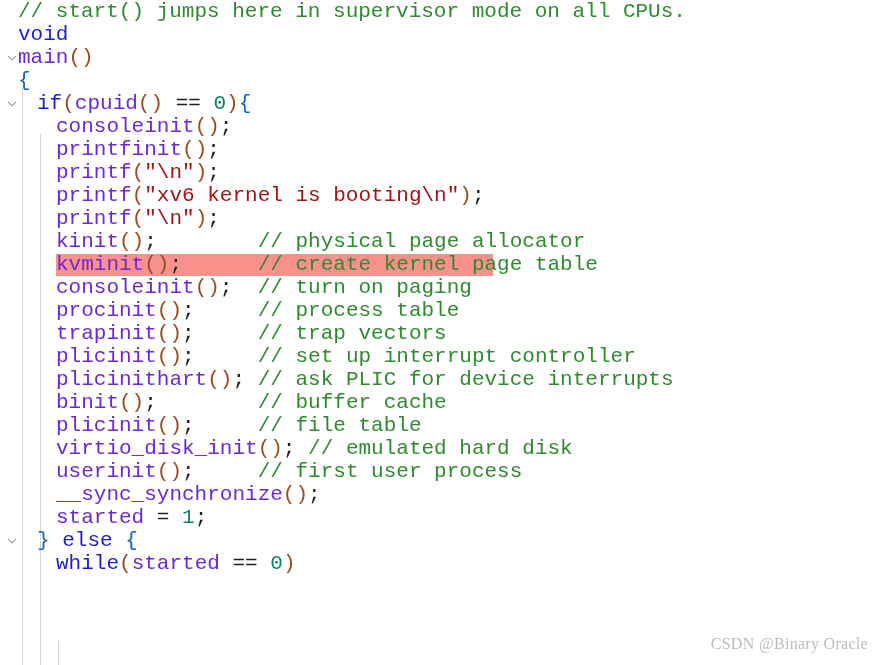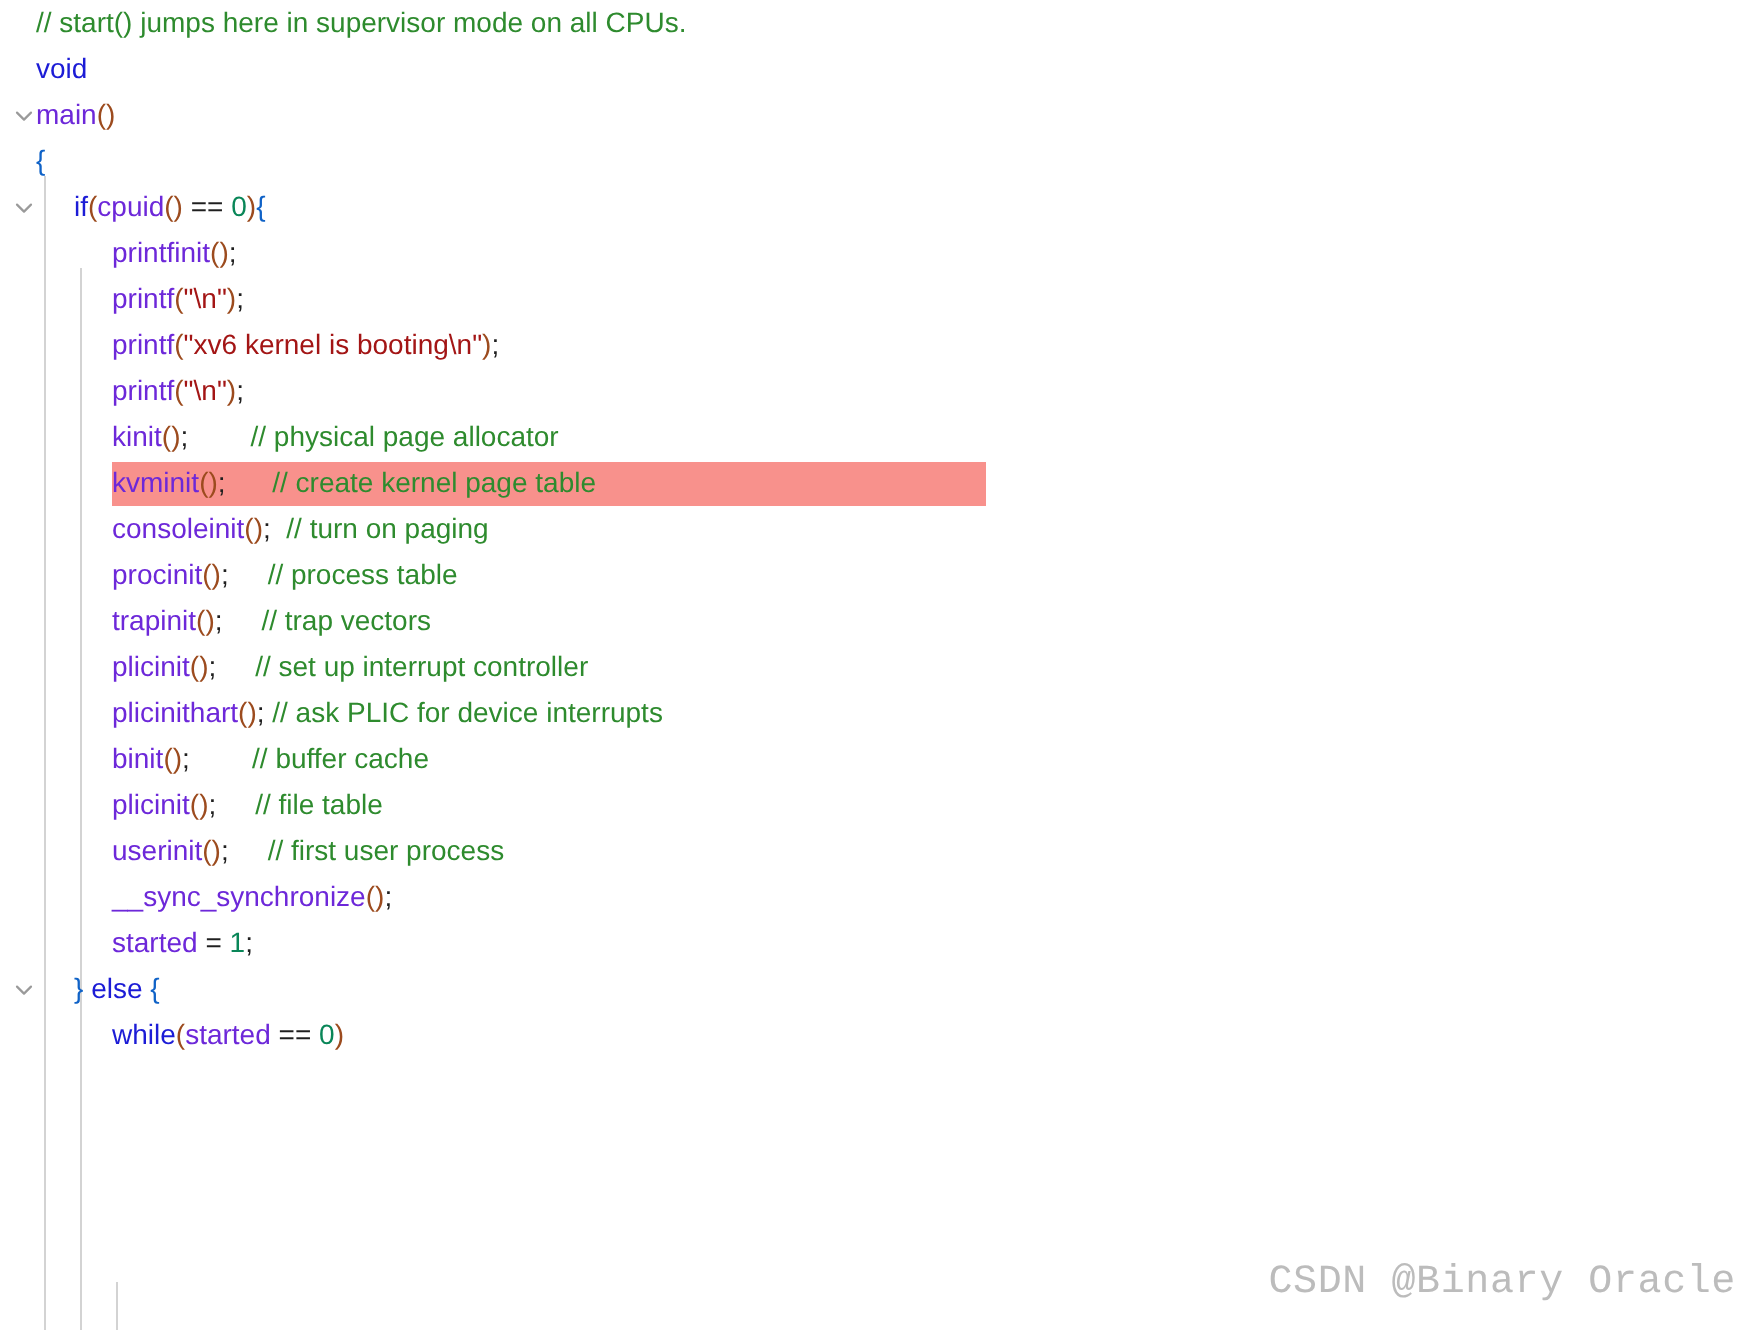--- a/index.html
+++ b/index.html
@@ -36,22 +36,22 @@
     top: 0;
     width: 882px;
     z-index: 2;
   }
 
   .line {
     position: relative;
     height: 23px;
     line-height: 23px;
     white-space: pre;
-    font-size: 14px;
-    font-family: Liberation Sans, sans-serif;
+    font-size: 21px;
+    font-family: Liberation Mono, monospace;
     color: #1f1f1f;
   }
 
   .line-text {
     position: absolute;
     left: 18px;
     top: 0;
     white-space: pre;
   }
 
@@ -88,22 +88,22 @@
   .tok-punct    { color: #0f62c7; }
   .tok-paren    { color: #9c4b1e; }
   .tok-ident    { color: #6d28d9; }
   .tok-plain    { color: #1f1f1f; }
 
   
   #watermark {
     position: absolute;
     right: 14px;
     bottom: 12px;
-    font-family: Liberation Mono, monospace;
-    font-size: 20px;
+    font-family: Liberation Serif, serif;
+    font-size: 16px;
     color: #bcbcbc;
     letter-spacing: 0.3px;
     z-index: 5;
     white-space: pre;
   }
 </style>
 </head>
 <body>
 
 <div id="editor">
@@ -117,33 +117,35 @@
   <div class="code-lines" id="code-lines">
       <div class="line"><span class="line-text" style="padding-left: 0px;"><span class="tok-comment">// start() jumps here in supervisor mode on all CPUs.</span></span></div>
       <div class="line"><span class="line-text" style="padding-left: 0px;"><span class="tok-keyword">void</span></span></div>
       <div class="line"><span class="fold-chevron"><svg width="12" height="12" viewBox="0 0 12 12">
             <path d="M2.5 4.3 L6 7.8 L9.5 4.3" fill="none" stroke="#9a9a9a" stroke-width="1.1" stroke-linecap="round" stroke-linejoin="round"></path>
           </svg></span><span class="line-text" style="padding-left: 0px;"><span class="tok-ident">main</span><span class="tok-paren">()</span></span></div>
       <div class="line"><span class="line-text" style="padding-left: 0px;"><span class="tok-punct">{</span></span></div>
       <div class="line"><span class="fold-chevron"><svg width="12" height="12" viewBox="0 0 12 12">
             <path d="M2.5 4.3 L6 7.8 L9.5 4.3" fill="none" stroke="#9a9a9a" stroke-width="1.1" stroke-linecap="round" stroke-linejoin="round"></path>
           </svg></span><span class="line-text" style="padding-left: 19px;"><span class="tok-keyword">if</span><span class="tok-paren">(</span><span class="tok-ident">cpuid</span><span class="tok-paren">()</span><span class="tok-plain"> == </span><span class="tok-number">0</span><span class="tok-paren">)</span><span class="tok-punct">{</span></span></div>
+      <div class="line"><span class="line-text" style="padding-left: 38px;"><span class="tok-ident">consoleinit</span><span class="tok-paren">()</span><span class="tok-plain">;</span></span></div>
       <div class="line"><span class="line-text" style="padding-left: 38px;"><span class="tok-ident">printfinit</span><span class="tok-paren">()</span><span class="tok-plain">;</span></span></div>
       <div class="line"><span class="line-text" style="padding-left: 38px;"><span class="tok-ident">printf</span><span class="tok-paren">(</span><span class="tok-string">"\n"</span><span class="tok-paren">)</span><span class="tok-plain">;</span></span></div>
       <div class="line"><span class="line-text" style="padding-left: 38px;"><span class="tok-ident">printf</span><span class="tok-paren">(</span><span class="tok-string">"xv6 kernel is booting\n"</span><span class="tok-paren">)</span><span class="tok-plain">;</span></span></div>
       <div class="line"><span class="line-text" style="padding-left: 38px;"><span class="tok-ident">printf</span><span class="tok-paren">(</span><span class="tok-string">"\n"</span><span class="tok-paren">)</span><span class="tok-plain">;</span></span></div>
       <div class="line"><span class="line-text" style="padding-left: 38px;"><span class="tok-ident">kinit</span><span class="tok-paren">()</span><span class="tok-plain">;</span><span class="tok-plain">        </span><span class="tok-comment">// physical page allocator</span></span></div>
       <div class="line highlighted"><div class="hl-bg" style="background: rgb(248, 145, 140);"></div><span class="line-text" style="padding-left: 38px; text-align: right;"><span class="tok-ident">kvminit</span><span class="tok-paren">()</span><span class="tok-plain">;</span><span class="tok-plain">      </span><span class="tok-comment">// create kernel page table</span></span></div>
       <div class="line"><span class="line-text" style="padding-left: 38px;"><span class="tok-ident">consoleinit</span><span class="tok-paren">()</span><span class="tok-plain">;</span><span class="tok-plain">  </span><span class="tok-comment">// turn on paging</span></span></div>
       <div class="line"><span class="line-text" style="padding-left: 38px;"><span class="tok-ident">procinit</span><span class="tok-paren">()</span><span class="tok-plain">;</span><span class="tok-plain">     </span><span class="tok-comment">// process table</span></span></div>
       <div class="line"><span class="line-text" style="padding-left: 38px;"><span class="tok-ident">trapinit</span><span class="tok-paren">()</span><span class="tok-plain">;</span><span class="tok-plain">     </span><span class="tok-comment">// trap vectors</span></span></div>
       <div class="line"><span class="line-text" style="padding-left: 38px;"><span class="tok-ident">plicinit</span><span class="tok-paren">()</span><span class="tok-plain">;</span><span class="tok-plain">     </span><span class="tok-comment">// set up interrupt controller</span></span></div>
       <div class="line"><span class="line-text" style="padding-left: 38px;"><span class="tok-ident">plicinithart</span><span class="tok-paren">()</span><span class="tok-plain">;</span><span class="tok-plain"> </span><span class="tok-comment">// ask PLIC for device interrupts</span></span></div>
       <div class="line"><span class="line-text" style="padding-left: 38px;"><span class="tok-ident">binit</span><span class="tok-paren">()</span><span class="tok-plain">;</span><span class="tok-plain">        </span><span class="tok-comment">// buffer cache</span></span></div>
       <div class="line"><span class="line-text" style="padding-left: 38px;"><span class="tok-ident">plicinit</span><span class="tok-paren">()</span><span class="tok-plain">;</span><span class="tok-plain">     </span><span class="tok-comment">// file table</span></span></div>
+      <div class="line"><span class="line-text" style="padding-left: 38px;"><span class="tok-ident">virtio_disk_init</span><span class="tok-paren">()</span><span class="tok-plain">;</span><span class="tok-plain"> </span><span class="tok-comment">// emulated hard disk</span></span></div>
       <div class="line"><span class="line-text" style="padding-left: 38px;"><span class="tok-ident">userinit</span><span class="tok-paren">()</span><span class="tok-plain">;</span><span class="tok-plain">     </span><span class="tok-comment">// first user process</span></span></div>
       <div class="line"><span class="line-text" style="padding-left: 38px;"><span class="tok-ident">__sync_synchronize</span><span class="tok-paren">()</span><span class="tok-plain">;</span></span></div>
       <div class="line"><span class="line-text" style="padding-left: 38px;"><span class="tok-ident">started</span><span class="tok-plain"> = </span><span class="tok-number">1</span><span class="tok-plain">;</span></span></div>
       <div class="line"><span class="fold-chevron"><svg width="12" height="12" viewBox="0 0 12 12">
             <path d="M2.5 4.3 L6 7.8 L9.5 4.3" fill="none" stroke="#9a9a9a" stroke-width="1.1" stroke-linecap="round" stroke-linejoin="round"></path>
           </svg></span><span class="line-text" style="padding-left: 19px;"><span class="tok-punct">}</span><span class="tok-plain"> </span><span class="tok-keyword">else</span><span class="tok-plain"> </span><span class="tok-punct">{</span></span></div>
       <div class="line"><span class="line-text" style="padding-left: 38px;"><span class="tok-keyword">while</span><span class="tok-paren">(</span><span class="tok-ident">started</span><span class="tok-plain"> == </span><span class="tok-number">0</span><span class="tok-paren">)</span></span></div>
     </div>
 
   <div id="watermark">CSDN @Binary Oracle</div>

